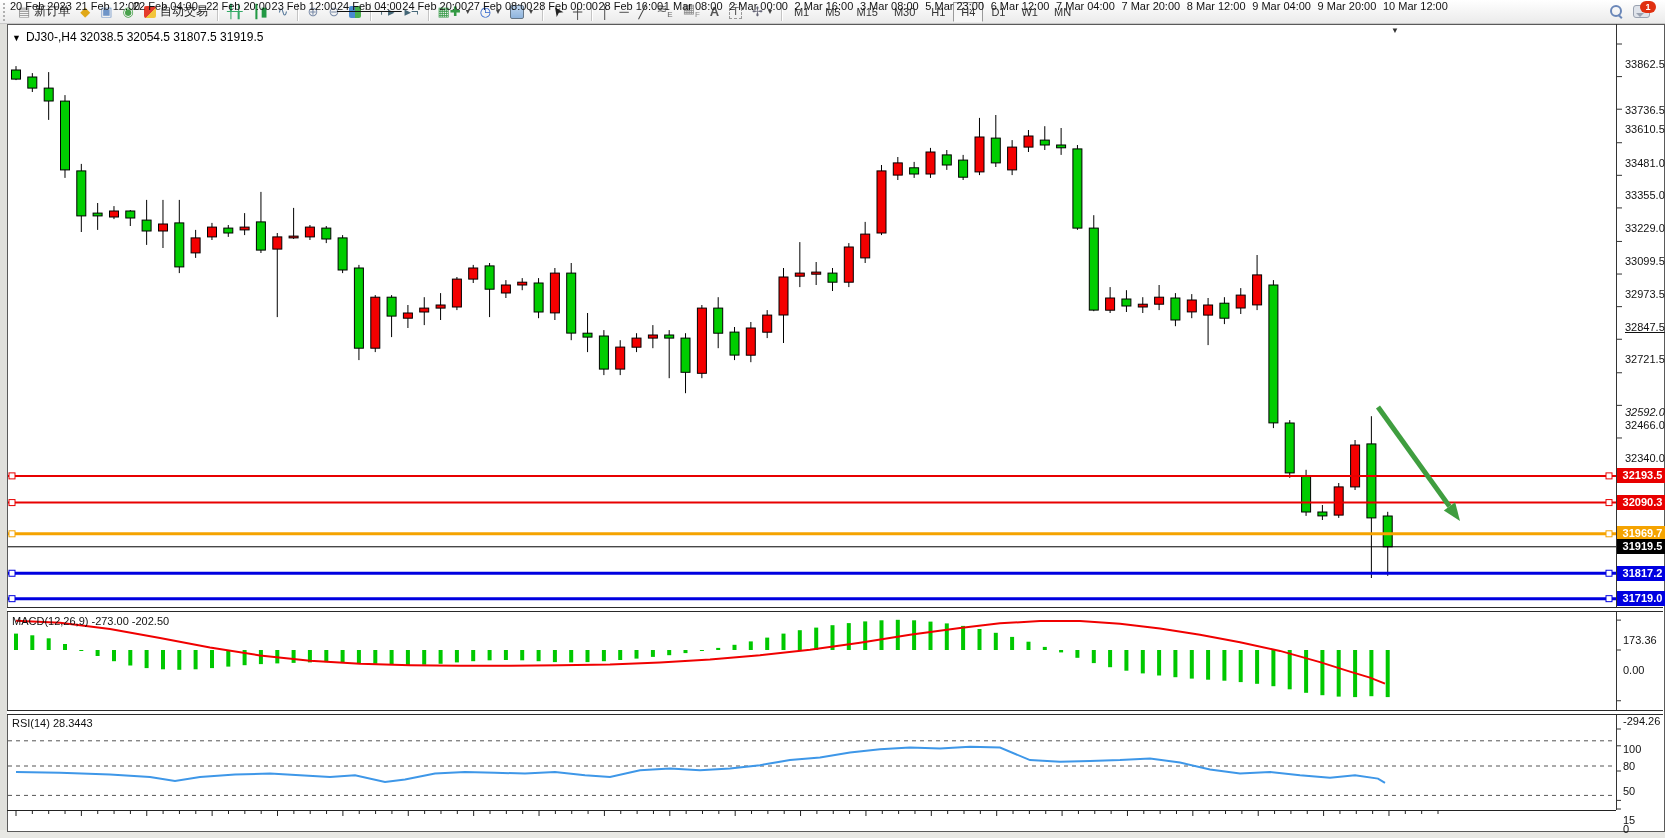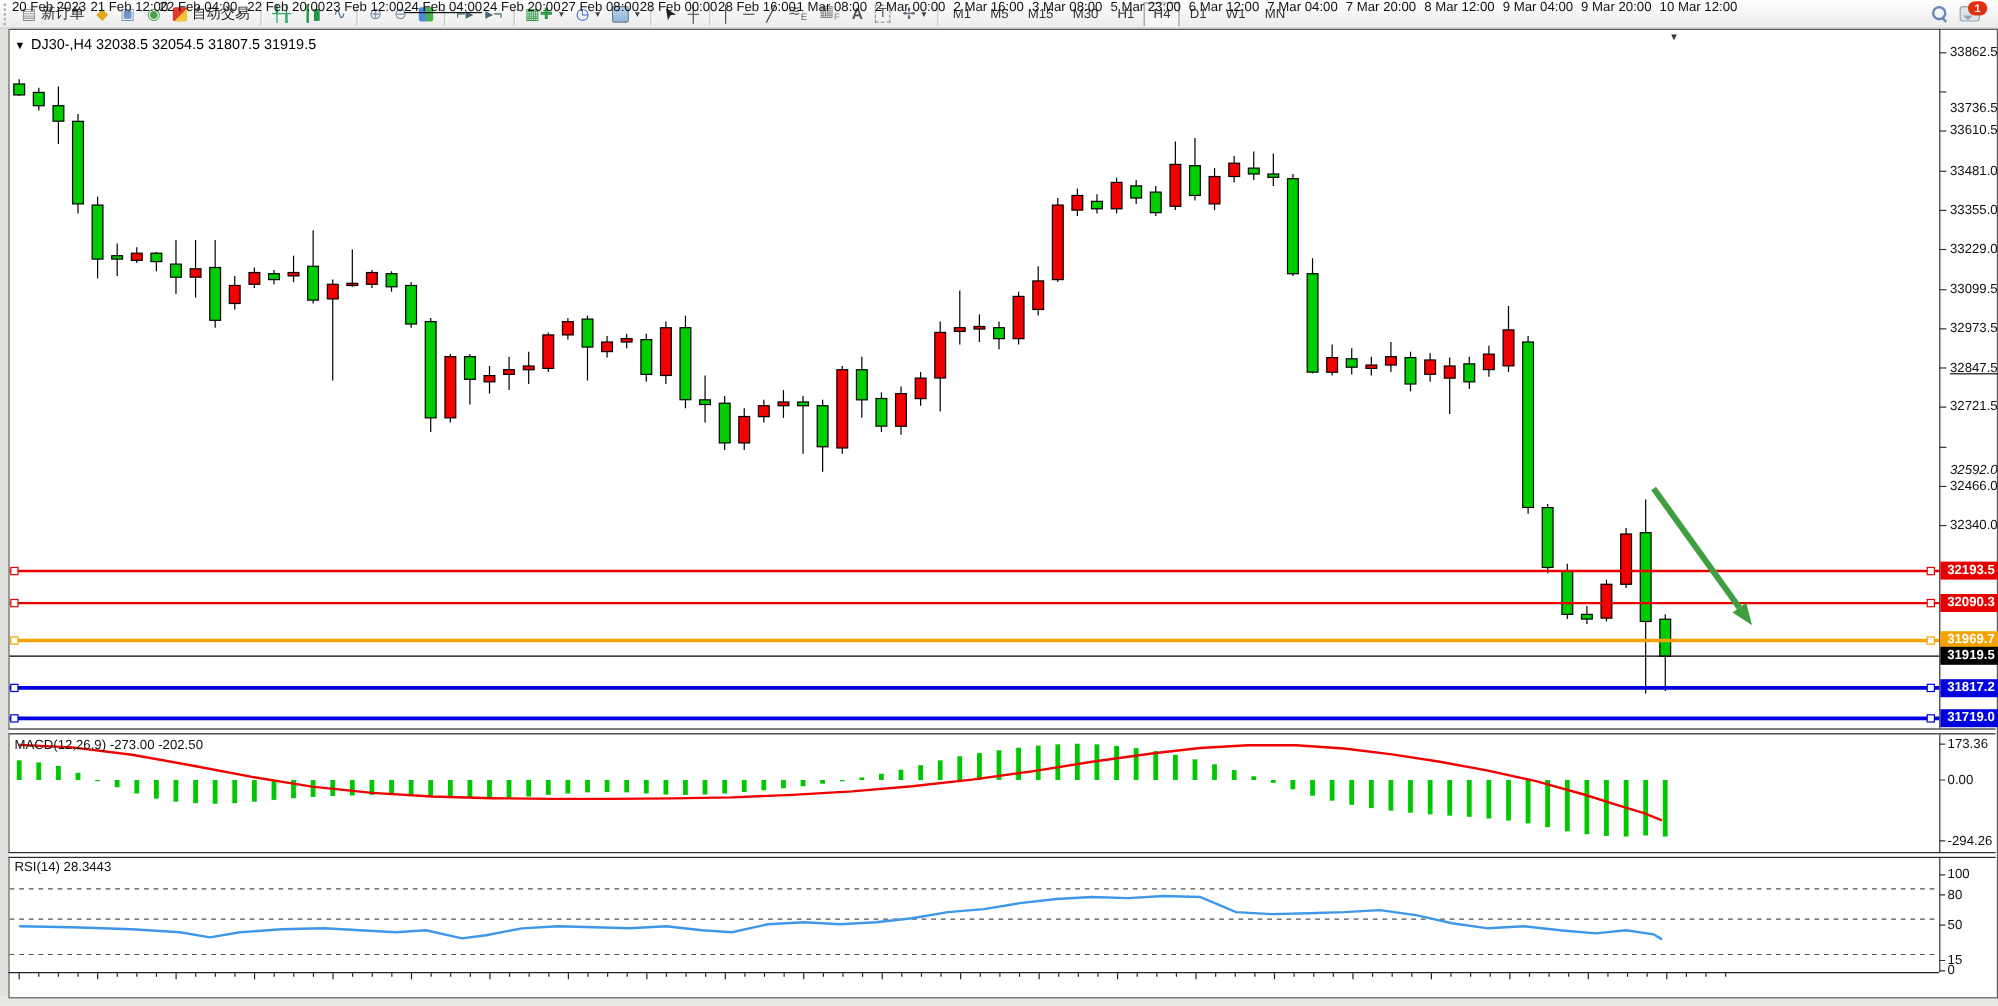--- a/index.html
+++ b/index.html
@@ -25,21 +25,21 @@
   .badge-red{position:absolute;right:-7px;top:-5px;min-width:12px;height:12px;border-radius:7px;background:#e03010;
     color:#fff;font-size:9px;font-weight:bold;text-align:center;line-height:12px;padding:0 2px;}
   
   #chartwin{position:absolute;left:7px;top:24px;width:1656px;height:806px;background:#fff;border:1px solid #5a5a5a;}
   #lgutter{position:absolute;left:0;top:24px;width:7px;height:806px;background:#e0e0dc;}
   .pane-label{position:absolute;font-size:11px;color:#111;z-index:6;}
   #title{position:absolute;left:12px;top:30px;font-size:12px;color:#000;z-index:6;}
   #title .tri{font-size:9px;margin-right:5px;}
   .splitter{position:absolute;left:7px;width:1656px;height:3px;background:#fff;border-top:1px solid #2a2a2a;border-bottom:1px solid #2a2a2a;z-index:5;}
   #axis-border{position:absolute;top:24px;height:786px;width:1px;background:#333;z-index:4;}
-  .ytick-label{position:absolute;font-size:11px;color:#111;z-index:4;}
+  .ytick-label{position:absolute;font-size:11px;color:#111;z-index:4;margin-top:20px;}
   .price-badge{position:absolute;height:15px;min-width:47px;color:#fff;font-size:11px;font-weight:bold;
     text-align:center;line-height:15px;z-index:7;padding:0 2px;}
   .xtick-label{position:absolute;top:815px;font-size:11px;color:#111;white-space:nowrap;z-index:4;}
   svg{position:absolute;left:0;top:0;z-index:3;}
   #autoscroll{position:absolute;font-size:8px;color:#333;z-index:6;}
 </style>
 </head>
 <body>
 <div id="stage">
 

